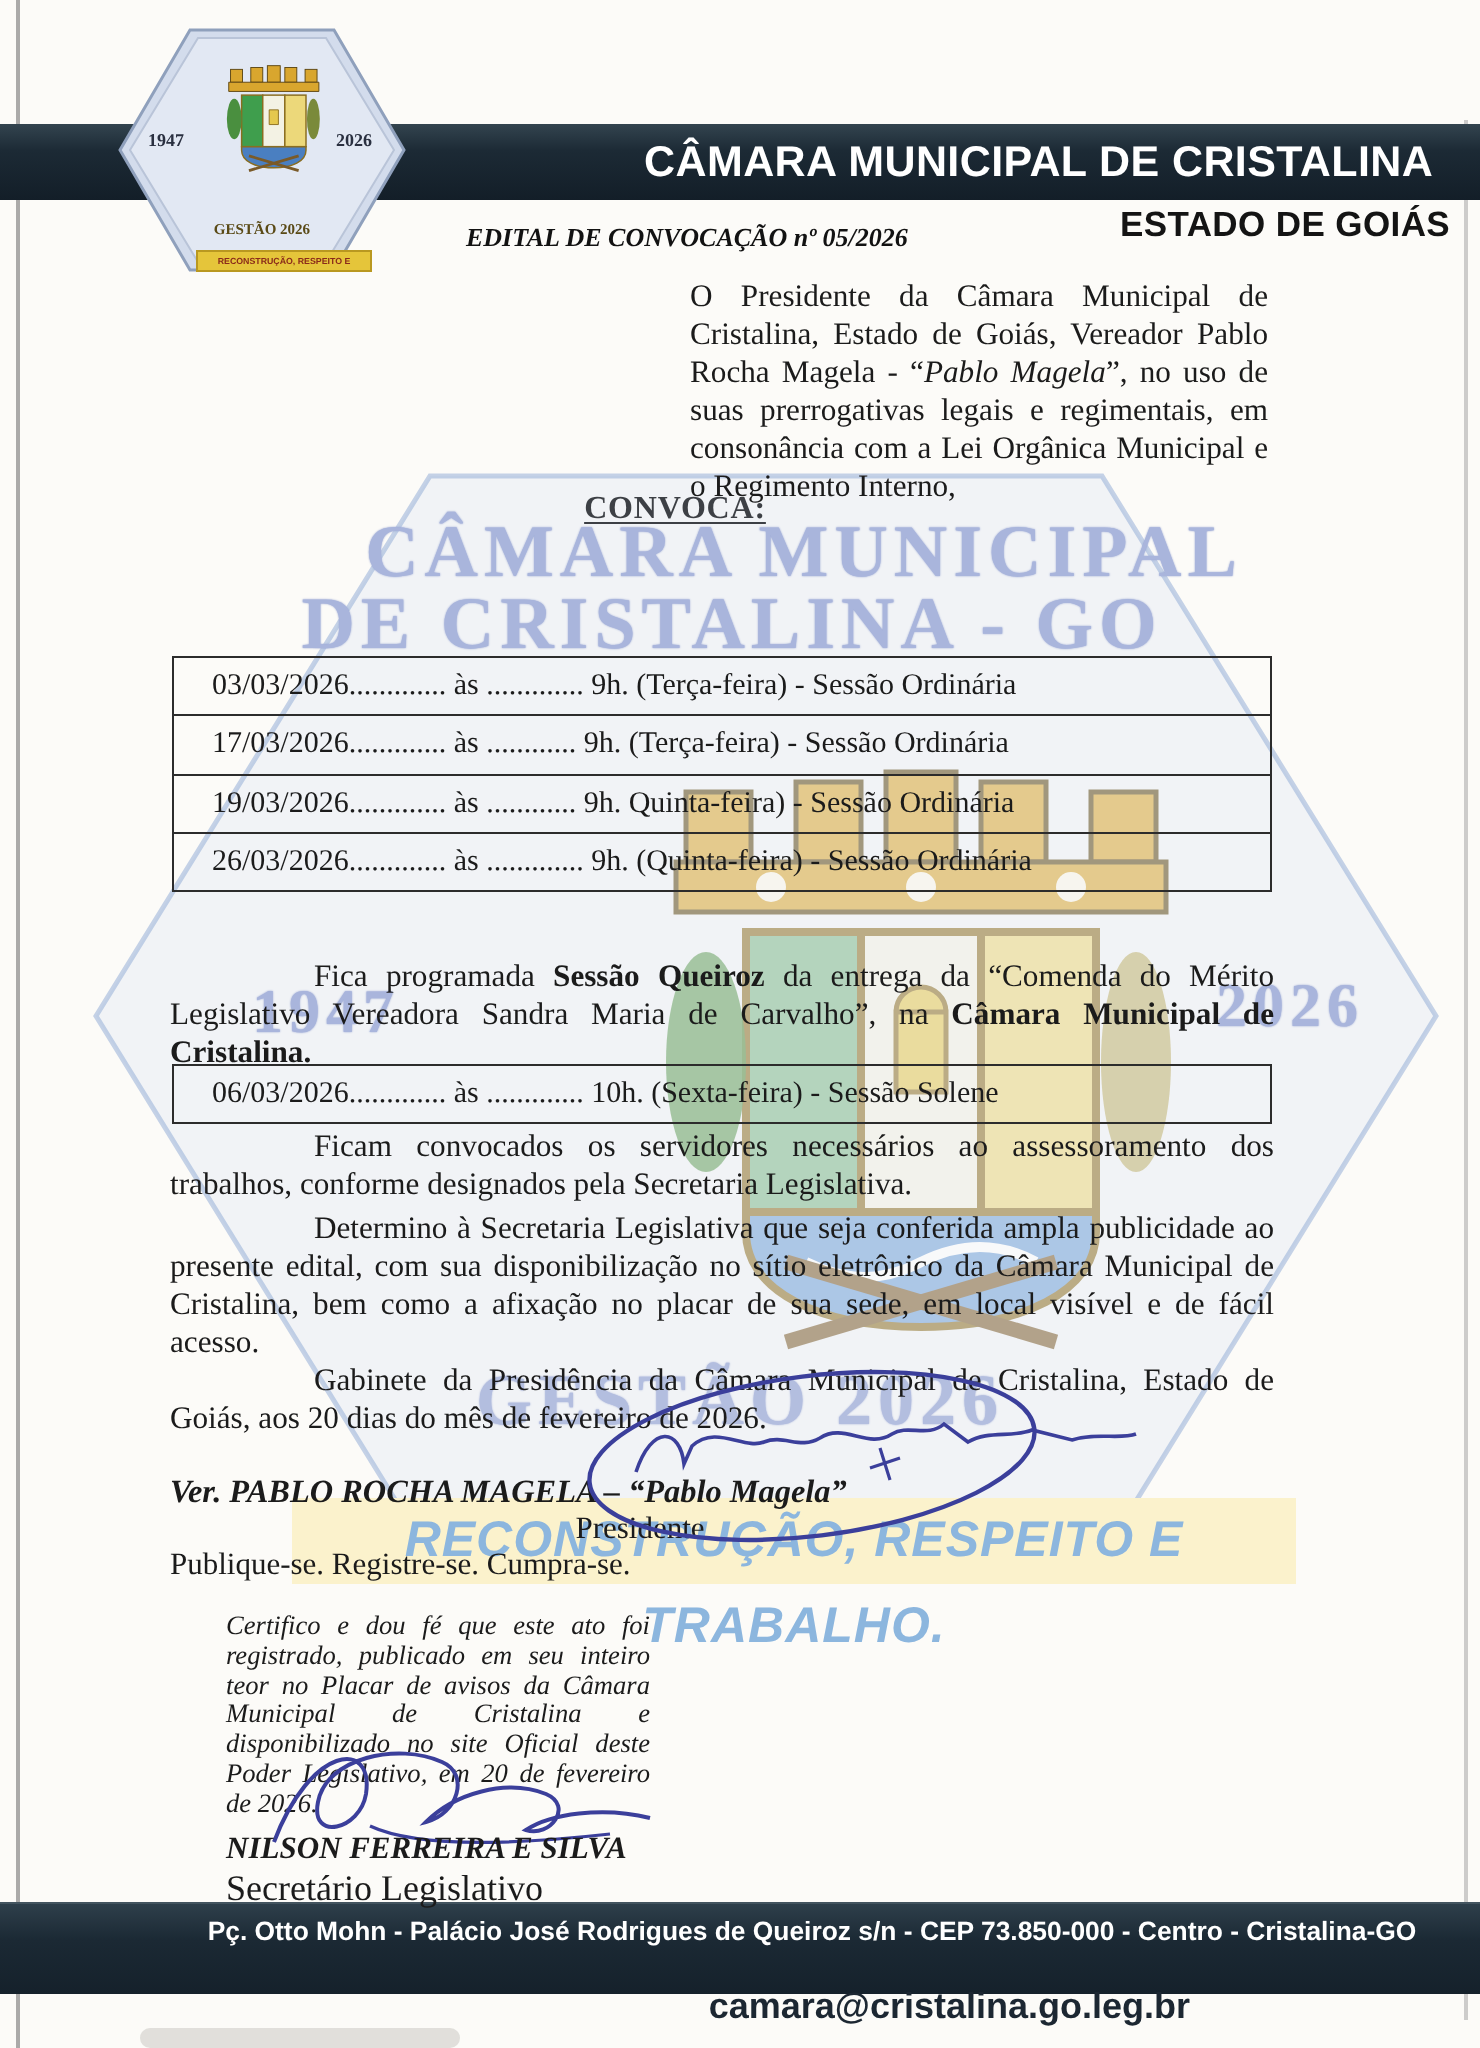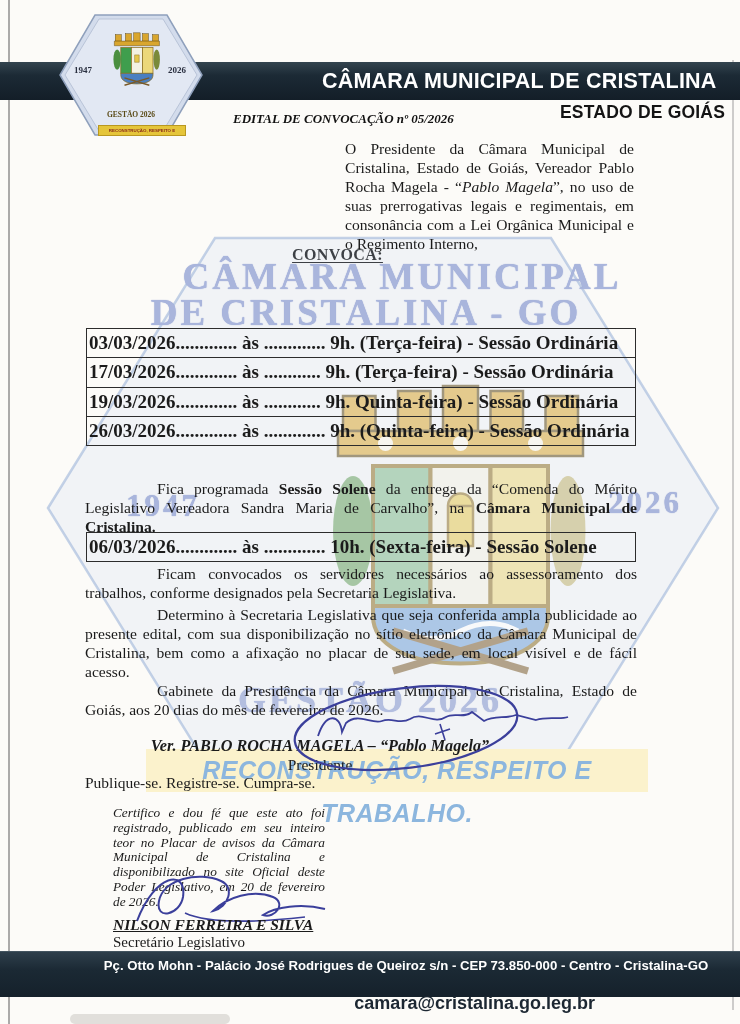--- a/index.html
+++ b/index.html
@@ -34,35 +34,35 @@
   .logo-gestao{position:absolute;left:0;top:97px;width:146px;text-align:center;font-size:7.5px;font-weight:bold;color:#5a4a16;}
   .logo-ribbon{position:absolute;left:40px;top:112px;width:86px;height:9px;background:#e5c53a;border:.5px solid #b99820;
                text-align:center;font-family:"Liberation Sans",sans-serif;font-size:4.4px;font-weight:bold;color:#8a2a1a;line-height:9px;overflow:hidden;}
   
   .txt{z-index:2;font-size:15.6px;line-height:19px;text-align:justify;}
   .p1{left:345px;top:139px;width:289px;}
   .convoca{left:85px;top:246px;width:505px;text-align:center;font-weight:bold;font-size:16px;
            text-decoration:underline;text-underline-offset:2px;letter-spacing:.4px;}
   .p2{left:85px;top:269px;width:552px;text-indent:72px;}
   .tbl{left:86px;width:550px;z-index:2;}
-  .trow{border:1.6px solid #2c2c2c;border-top:none;height:28.3px;line-height:28.3px;padding-left:2px;
-        font-weight:bold;font-size:19px;white-space:nowrap;overflow:hidden;}
+  .trow{border:1.6px solid #2c2c2c;border-top:none;height:28.3px;line-height:28.3px;padding-left:19px;
+        font-weight:normal;font-size:15px;white-space:nowrap;overflow:hidden;}
   .trow:first-child{border-top:1.6px solid #2c2c2c;}
   .tbl1{top:328px;}
   .p3{left:85px;top:479px;width:552px;text-indent:72px;}
   .tbl2{top:532px;}
   .p4{left:85px;top:564px;width:552px;text-indent:72px;}
   .p5{left:85px;top:605px;width:552px;text-indent:72px;}
   .p6{left:85px;top:681px;width:552px;text-indent:72px;}
-  .signer-name{left:85px;top:737px;width:470px;text-align:center;font-weight:bold;font-style:italic;font-size:16.2px;z-index:2;}
+  .signer-name{left:85px;top:737px;width:470px;font-weight:bold;font-style:italic;font-size:16.2px;z-index:2;}
   .signer-role{left:85px;top:756px;width:470px;text-align:center;font-size:15.5px;z-index:2;}
   .publish{left:85px;top:774px;font-size:15.5px;z-index:2;}
   .cert{left:113px;top:806px;width:212px;font-style:italic;font-size:13.3px;line-height:14.8px;text-align:justify;z-index:2;}
-  .sec-name{left:113px;top:916px;font-weight:bold;font-style:italic;font-size:15.5px;z-index:5;text-decoration:underline;}
-  .sec-role{left:113px;top:934px;font-size:15px;z-index:5;}
+  .sec-name{left:113px;top:916px;font-weight:bold;font-style:italic;font-size:15.5px;z-index:5;}
+  .sec-role{left:113px;top:934px;font-size:18px;z-index:5;}
   .sig{z-index:4;}
   .sig1{left:288px;top:670px;}
   .sig2{left:125px;top:863px;}
   
   .ftr-band{left:0;top:951px;width:740px;height:45px;z-index:3;
             background:linear-gradient(180deg,#2e3f4b 0%,#1b2934 40%,#15212b 100%);
             border-top:1px solid #43545f;padding-left:36px;}
   .ftr-line{width:740px;text-align:center;color:#ffffff;font-family:"Liberation Sans",sans-serif;
             font-weight:bold;font-size:13.2px;line-height:18px;}
   .ftr-band .pad{padding-top:5px;}
@@ -168,21 +168,21 @@
   <div class="abs convoca">CONVOCA:</div>
 
 
   <div class="abs tbl tbl1">
     <div class="trow">03/03/2026............. às ............. 9h. (Terça-feira) - Sessão Ordinária</div>
     <div class="trow">17/03/2026............. às ............ 9h. (Terça-feira) - Sessão Ordinária</div>
     <div class="trow">19/03/2026............. às ............ 9h. Quinta-feira) - Sessão Ordinária</div>
     <div class="trow">26/03/2026............. às ............. 9h. (Quinta-feira) - Sessão Ordinária</div>
   </div>
 
-  <div class="abs txt p3"><span>Fica programada </span><b>Sessão Solene</b><span> da entrega da “Comenda do Mérito Legislativo Vereadora Sandra Maria de Carvalho”, na </span><b>Câmara Municipal de Cristalina.</b></div>
+  <div class="abs txt p3"><span>Fica programada </span><b>Sessão Queiroz</b><span> da entrega da “Comenda do Mérito Legislativo Vereadora Sandra Maria de Carvalho”, na </span><b>Câmara Municipal de Cristalina.</b></div>
 
   <div class="abs tbl tbl2">
     <div class="trow">06/03/2026............. às ............. 10h. (Sexta-feira) - Sessão Solene</div>
   </div>
 
   <div class="abs txt p4">Ficam convocados os servidores necessários ao assessoramento dos trabalhos, conforme designados pela Secretaria Legislativa.</div>
   <div class="abs txt p5">Determino à Secretaria Legislativa que seja conferida ampla publicidade ao presente edital, com sua disponibilização no sítio eletrônico da Câmara Municipal de Cristalina, bem como a afixação no placar de sua sede, em local visível e de fácil acesso.</div>
   <div class="abs txt p6">Gabinete da Presidência da Câmara Municipal de Cristalina, Estado de Goiás, aos 20 dias do mês de fevereiro de 2026.</div>
 
   <svg class="abs sig sig1" width="300" height="118" viewBox="0 0 300 118">

